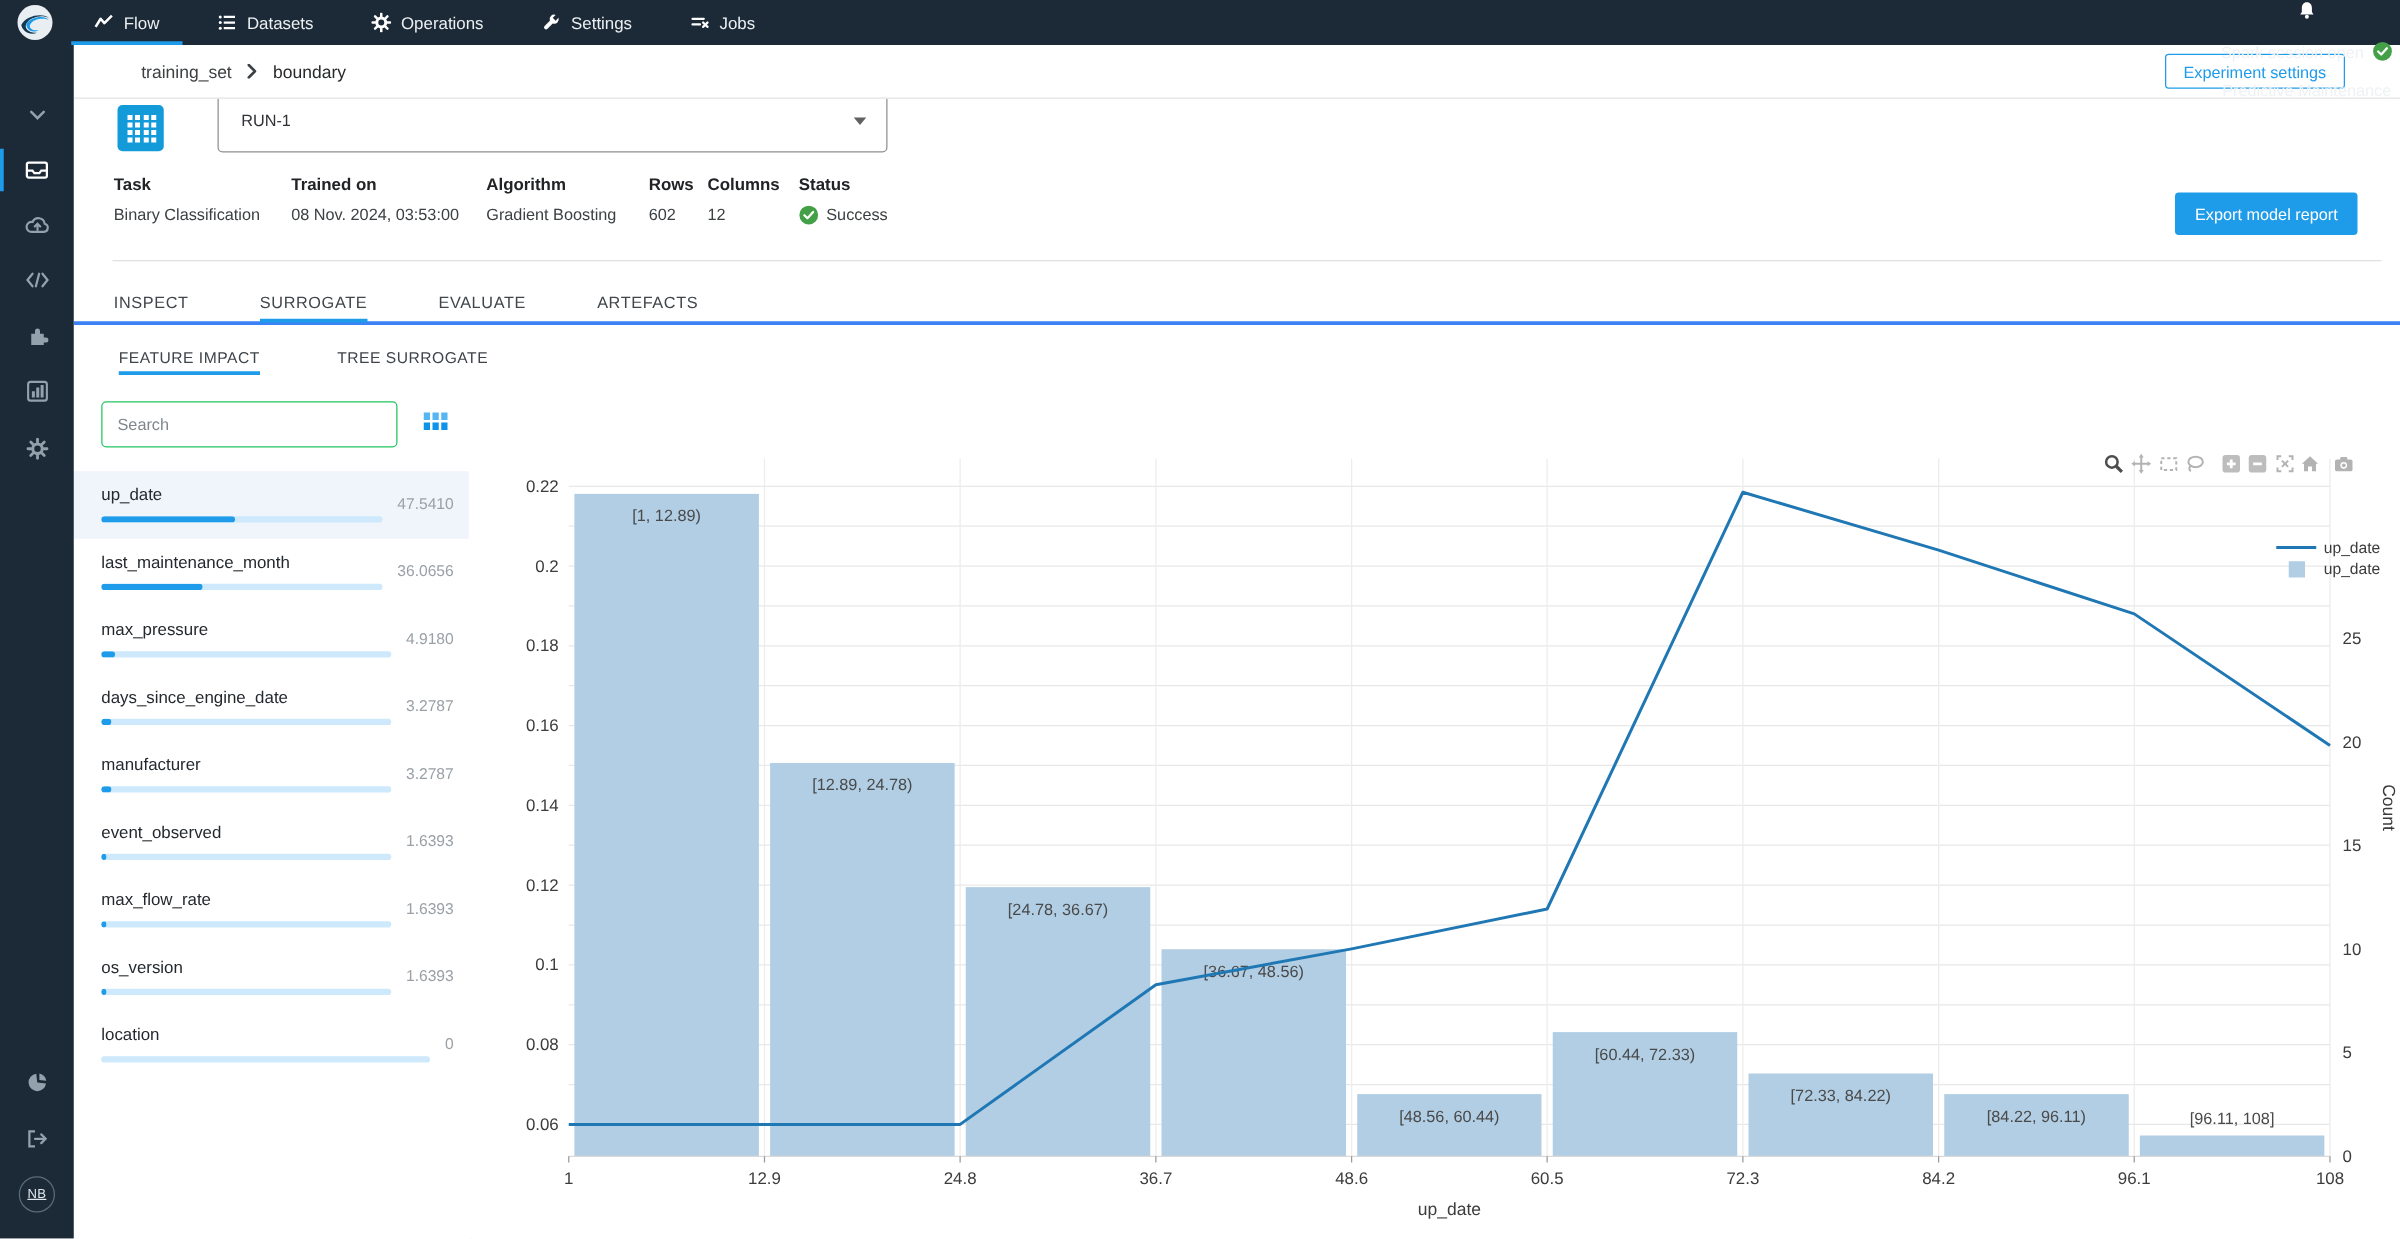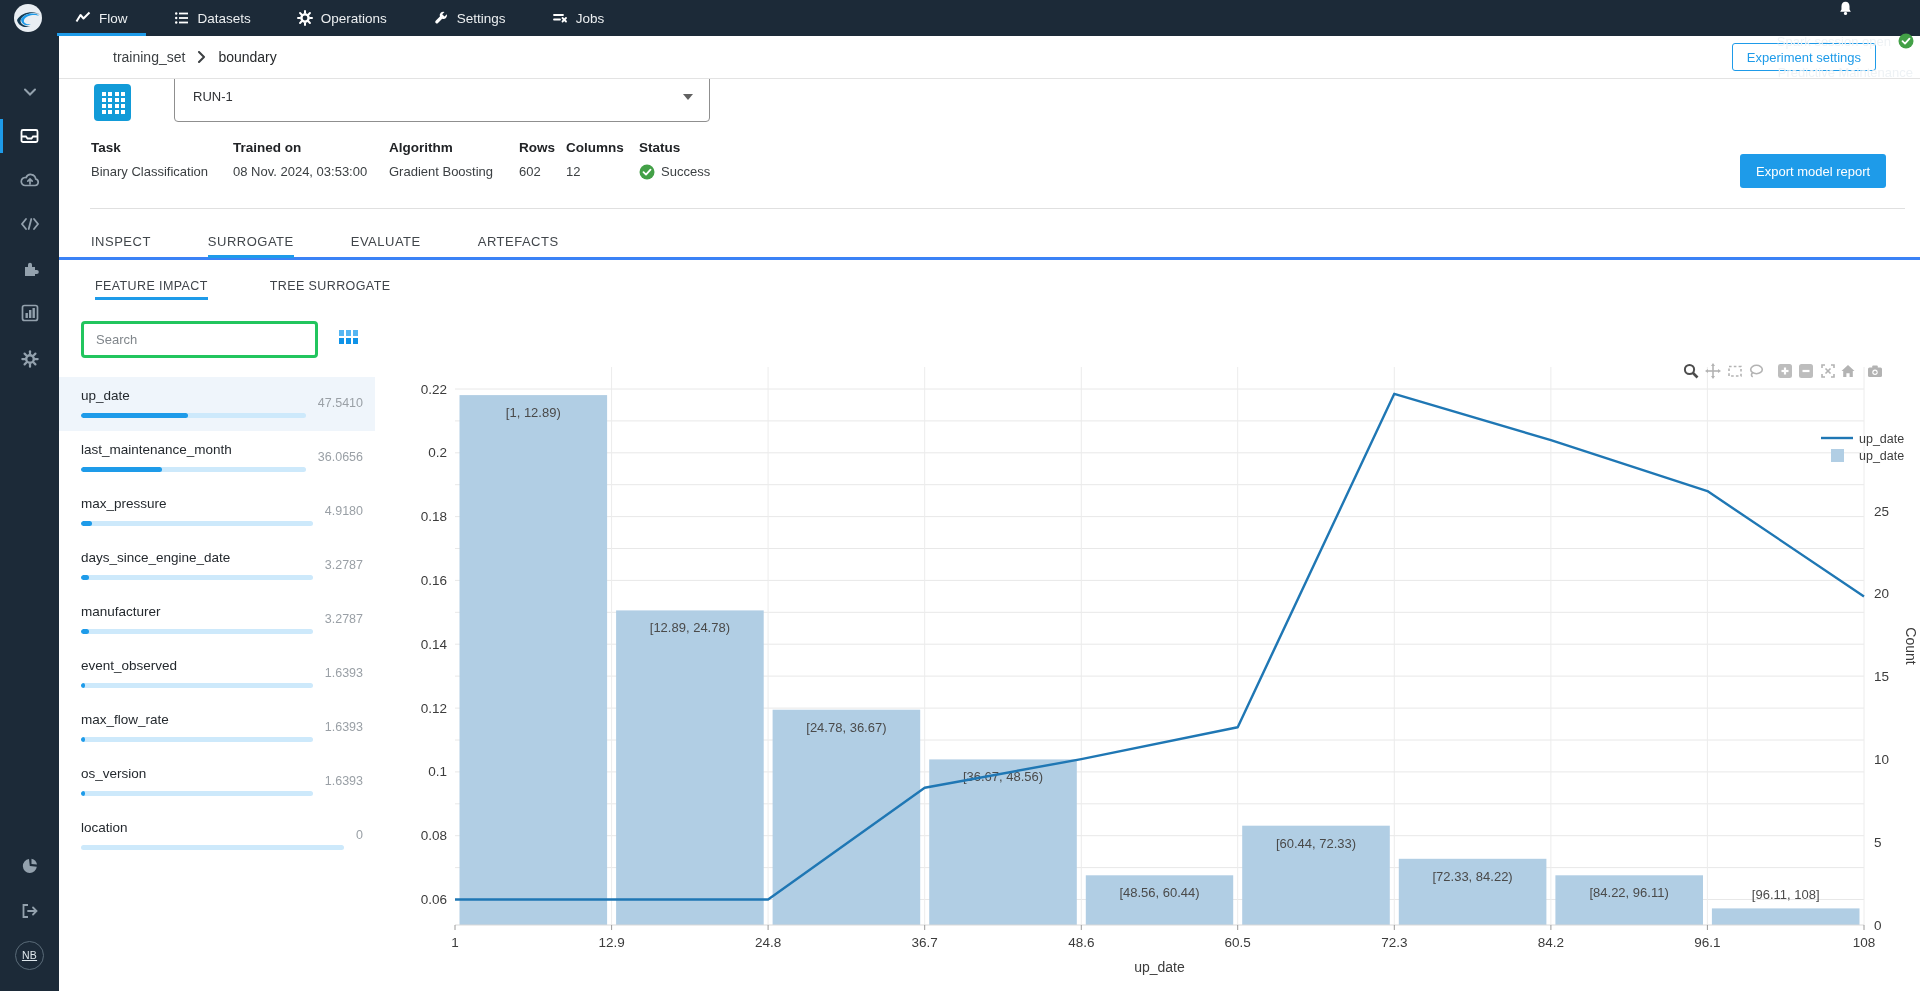--- a/index.html
+++ b/index.html
@@ -42,21 +42,21 @@
   .tabs{position:absolute;left:0;right:0;top:147px;height:35px;border-bottom:3px solid #3b82f6;display:flex;gap:57px;padding-left:32px;box-sizing:border-box;}
   .tab{font-size:13px;letter-spacing:.5px;color:#41464b;display:flex;align-items:center;position:relative;cursor:pointer;}
   .tab.active::after{content:"";position:absolute;left:0;right:0;bottom:-1px;height:3px;background:#1e9be9;}
   .subtabs{position:absolute;left:0;top:193px;height:29px;display:flex;gap:62px;padding-left:36px;}
   .subtab{font-size:12.5px;letter-spacing:.4px;color:#3f444a;display:flex;align-items:center;position:relative;cursor:pointer;}
   .subtab.active::after{content:"";position:absolute;left:0;right:0;bottom:0;height:3px;background:#1e9be9;}
 
   
   .feature-panel{position:absolute;left:0;top:222px;width:317px;bottom:0;border-right:1px solid #e0e0e0;background:#fff;}
   .search-wrap{position:absolute;left:22px;top:21px;width:237px;height:37px;}
-  .search-wrap input{width:100%;height:100%;box-sizing:border-box;border:3px solid #22c55e;border-radius:4px;padding:0 12px;font-size:13px;font-family:"Liberation Sans",sans-serif;color:#303236;outline:none;}
+  .search-wrap input{width:100%;height:100%;box-sizing:border-box;border:1px solid #22c55e;border-radius:4px;padding:0 12px;font-size:13px;font-family:"Liberation Sans",sans-serif;color:#303236;outline:none;}
   .search-wrap input::placeholder{color:#80868b;}
   .grid-icon{position:absolute;left:280px;top:30px;width:19px;height:14px;display:grid;grid-template-columns:repeat(3,1fr);grid-template-rows:repeat(2,1fr);gap:1.5px;cursor:pointer;}
   .grid-icon i{background:#0f93e8;}
   .grid-icon i.lt{background:#56b6f2;}
   .feature-list{position:absolute;left:0;top:77px;right:1px;}
   .feat{display:grid;grid-template-columns:1fr auto;grid-template-rows:auto auto;column-gap:12px;row-gap:9px;align-items:center;padding:10px 12px 12px 22px;height:23px0;cursor:pointer;}
   .feat{height:auto;box-sizing:border-box;min-height:54px;}
   .feat.selected{background:#eff5fb;}
   .feat .fname{grid-column:1;grid-row:1;font-size:13.5px;color:#24292e;}
   .feat .fval{grid-column:2;grid-row:1 / span 2;font-size:12.5px;color:#9aa0a6;align-self:center;}

